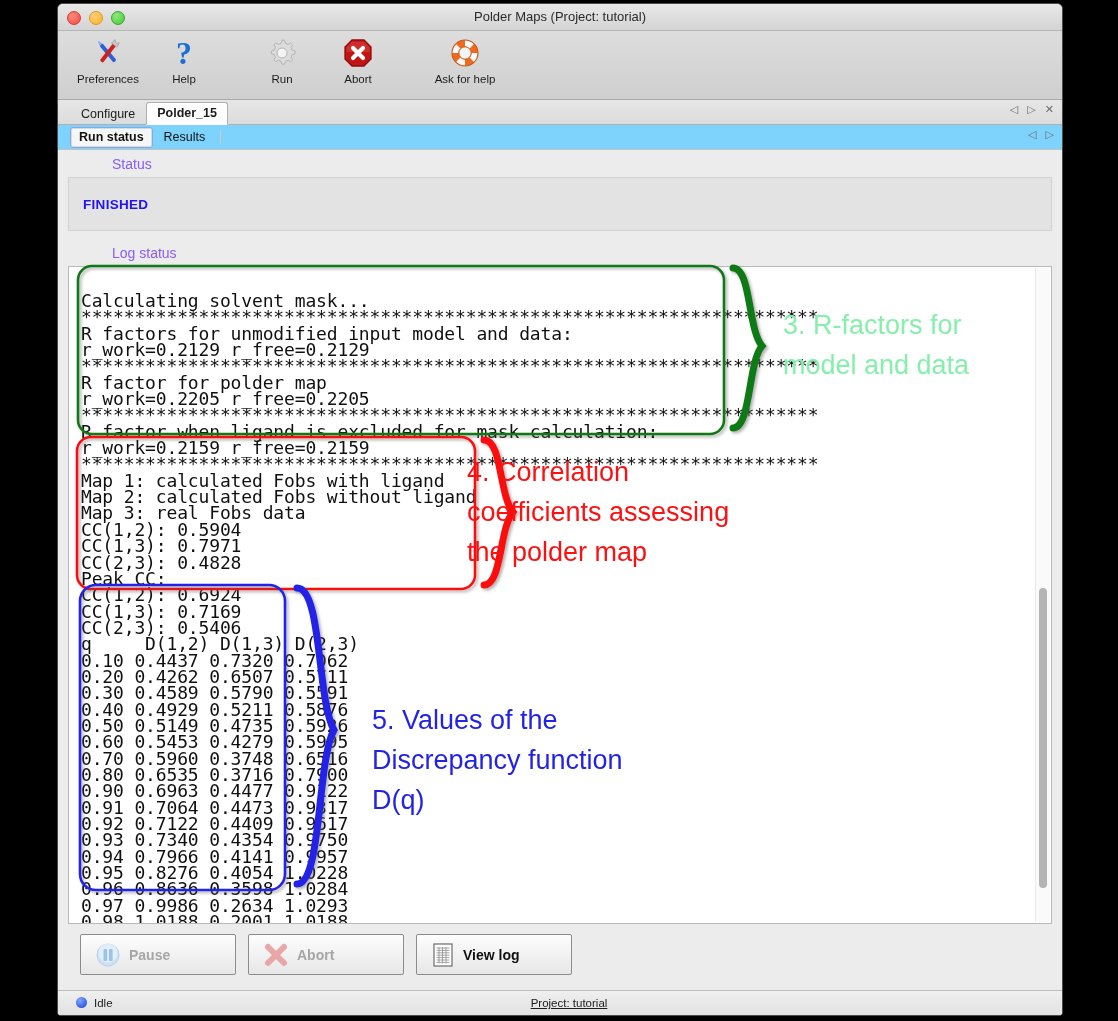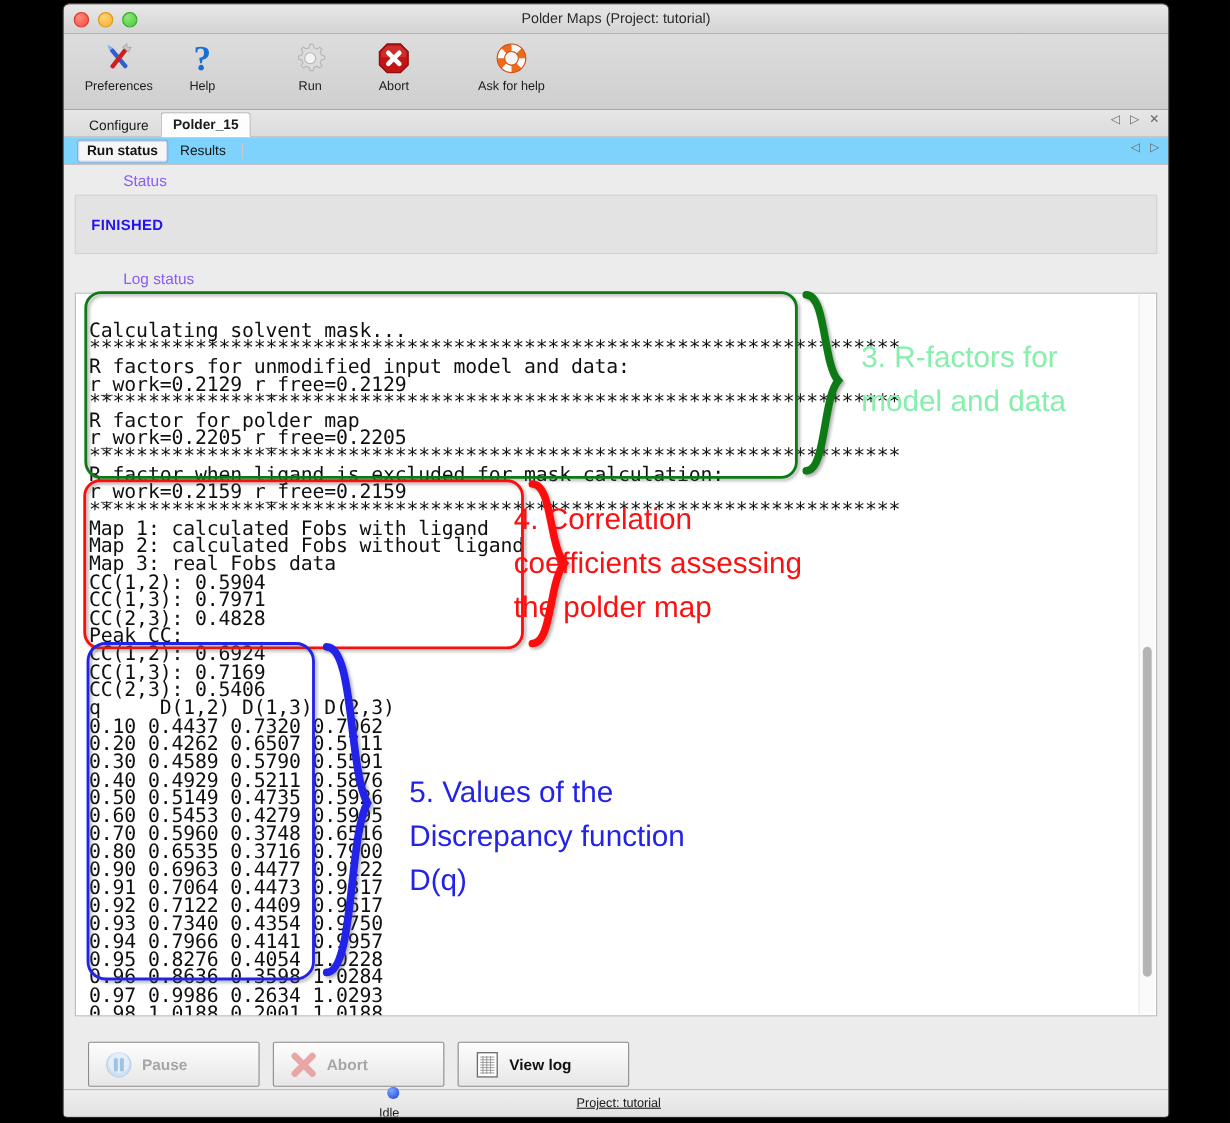--- a/index.html
+++ b/index.html
@@ -213,36 +213,35 @@
     background: linear-gradient(#fdfdfd, #e7e7e7);
     border: 1px solid #8c8c8c;
     border-radius: 2px;
     display: flex;
     align-items: center;
     gap: 8px;
     padding: 0 14px;
     font-size: 14px;
     font-weight: bold;
     color: #111111;
-    margin-top: 13px;
   }
   .btn.disabled { color: #a6a6a6; }
   .btn .bglyph { display: flex; align-items: center; }
 
   
   .statusbar {
     position: absolute;
     left: 0; right: 0; bottom: 0;
     height: 24px;
     background: linear-gradient(#efefef, #e2e2e2);
     border-top: 1px solid #bdbdbd;
     display: flex;
     align-items: center;
   }
-  .sb-left { display: flex; align-items: flex-end; gap: 7px; padding-left: 5px; width: 300px; flex-direction: column; }
+  .sb-left { display: flex; align-items: flex-start; gap: 7px; padding-left: 18px; width: 300px; }
   .sb-dot {
     width: 11px; height: 11px; border-radius: 50%;
     background: radial-gradient(circle at 35% 30%, #7ea8ff, #1c3fd8);
   }
   .sb-text { font-size: 11.5px; color: #202020; }
   .sb-center { flex: 1; text-align: center; font-size: 11.5px; color: #202020; text-decoration: underline; }
   .sb-right { width: 300px; }
 
   
   #annot {

